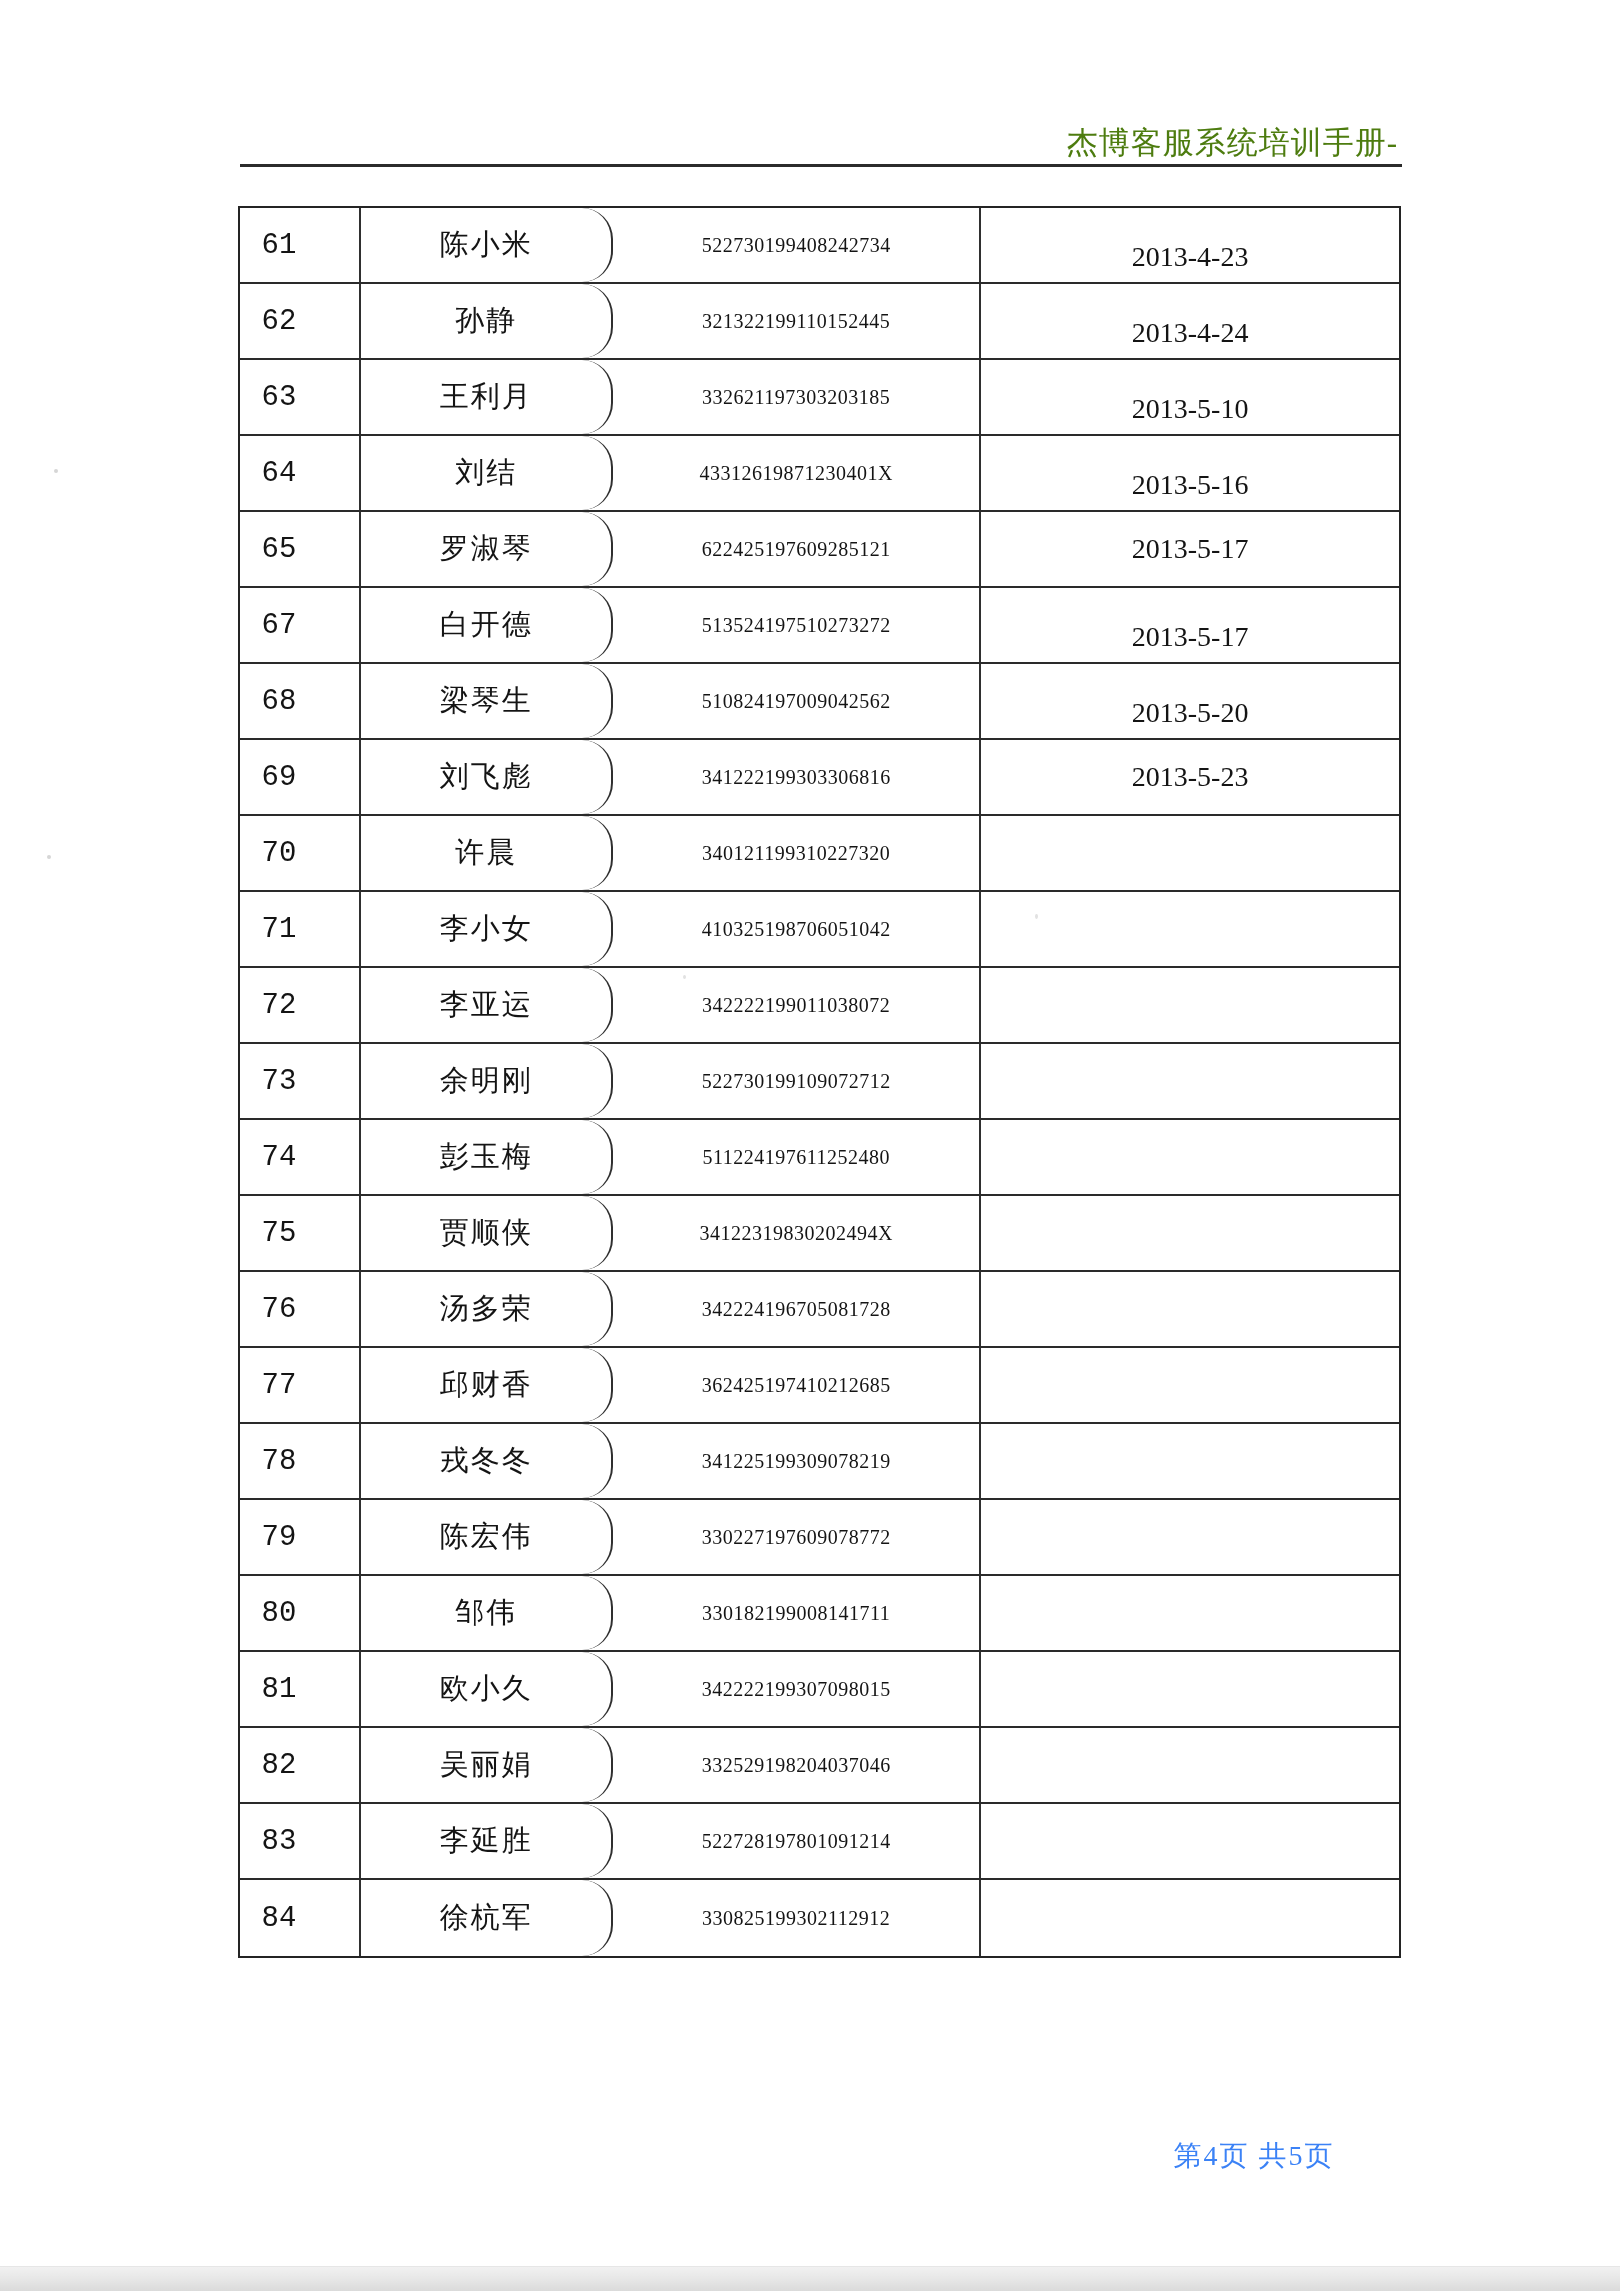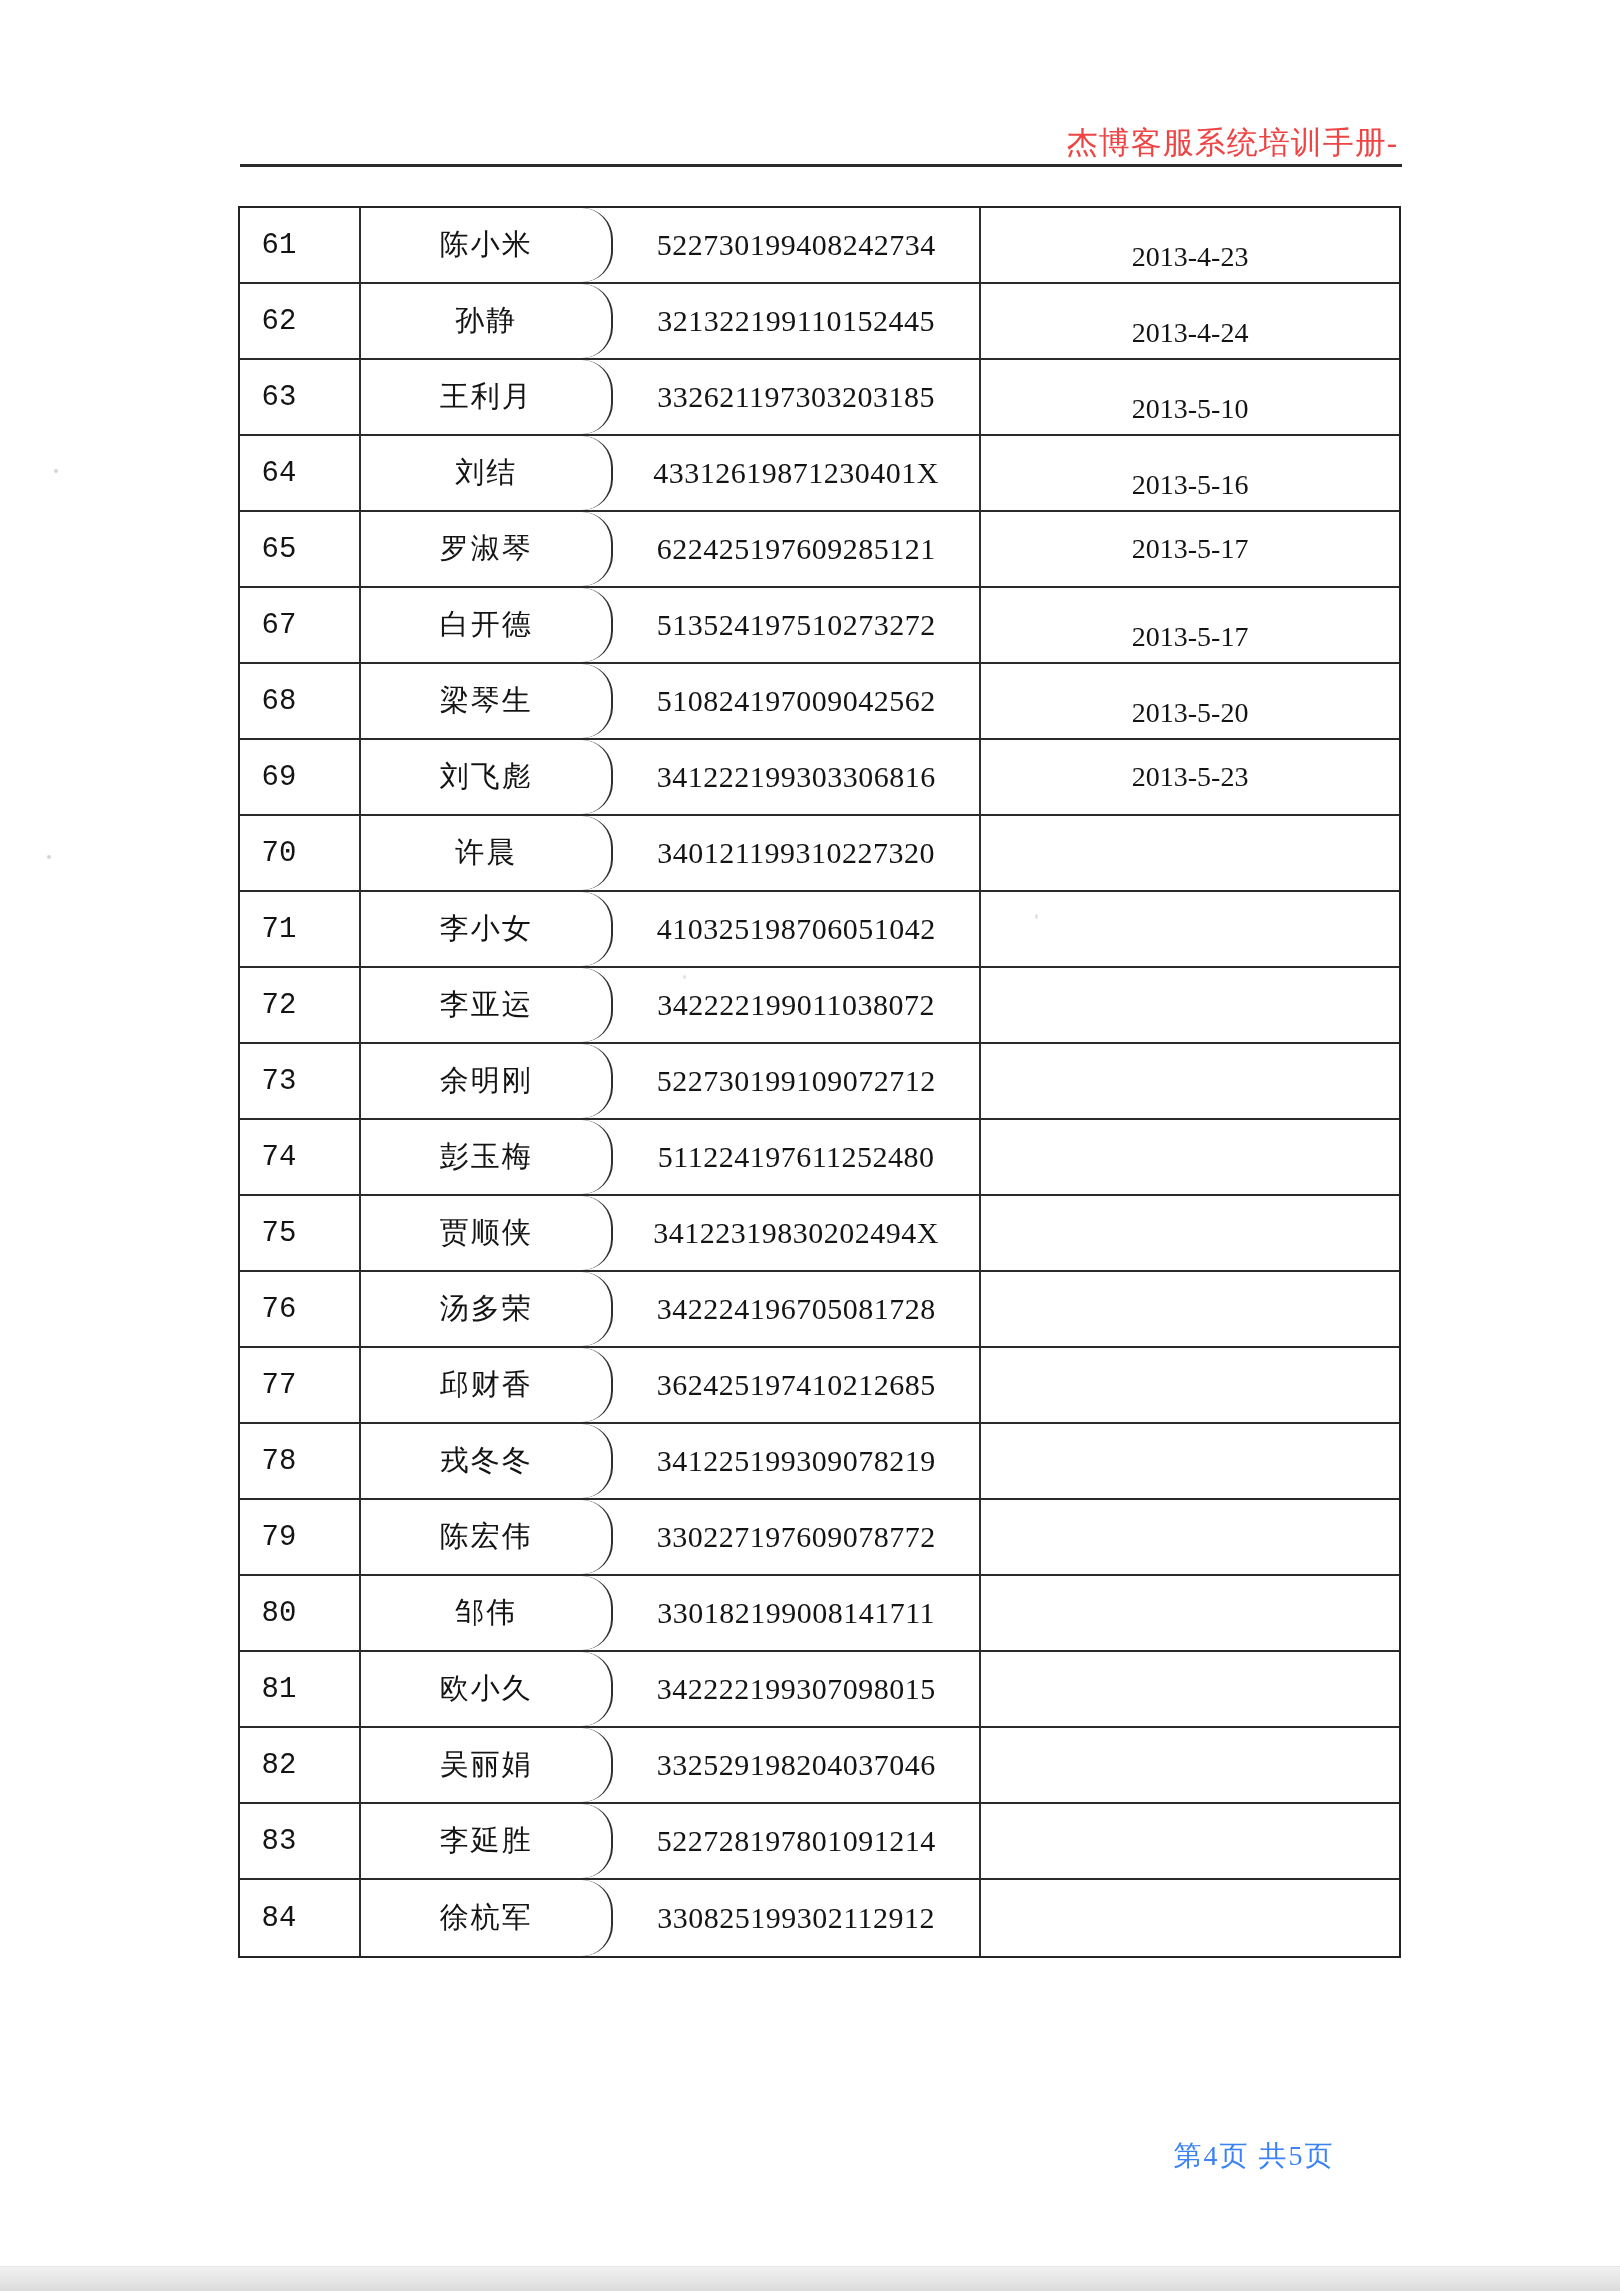--- a/index.html
+++ b/index.html
@@ -16,21 +16,21 @@
     color: #141414;
   }
 
   
   .doc-title {
     position: absolute;
     top: 122px;
     right: 222px;
     font-size: 31px;
     letter-spacing: 1px;
-    color: #ef4444;
+    color: #4d7c0f;
     white-space: nowrap;
   }
   .header-rule {
     position: absolute;
     top: 164px;
     left: 240px;
     width: 1162px;
     height: 2.9px;
     background: #2b2b2b;
   }
@@ -55,21 +55,21 @@
   .td {
     box-sizing: border-box;
     border-right: 2px solid #2f2f2f;
     display: flex;
     align-items: center;
     overflow: hidden;
   }
   .td:last-child { border-right: none; }
   .c-num  { width: 122px; padding-left: 21.6px; font-size: 29px; font-family: Liberation Mono, monospace; }
   .c-name { width: 253px; justify-content: center; font-size: 29px; letter-spacing: 2px; border-radius: 31px; }
-  .c-id   { width: 370px; justify-content: center; font-size: 30px; letter-spacing: 0.5px; }
+  .c-id   { width: 370px; justify-content: center; font-size: 20px; letter-spacing: 0.5px; }
   .c-date { width: 420px; justify-content: center; font-size: 28px; }
   .c-date.date-low { align-items: flex-end; padding-bottom: 8.8px; }
 
   
   .page-footer {
     position: absolute;
     top: 2137px;
     left: 1143px;
     width: 222px;
     text-align: center;

